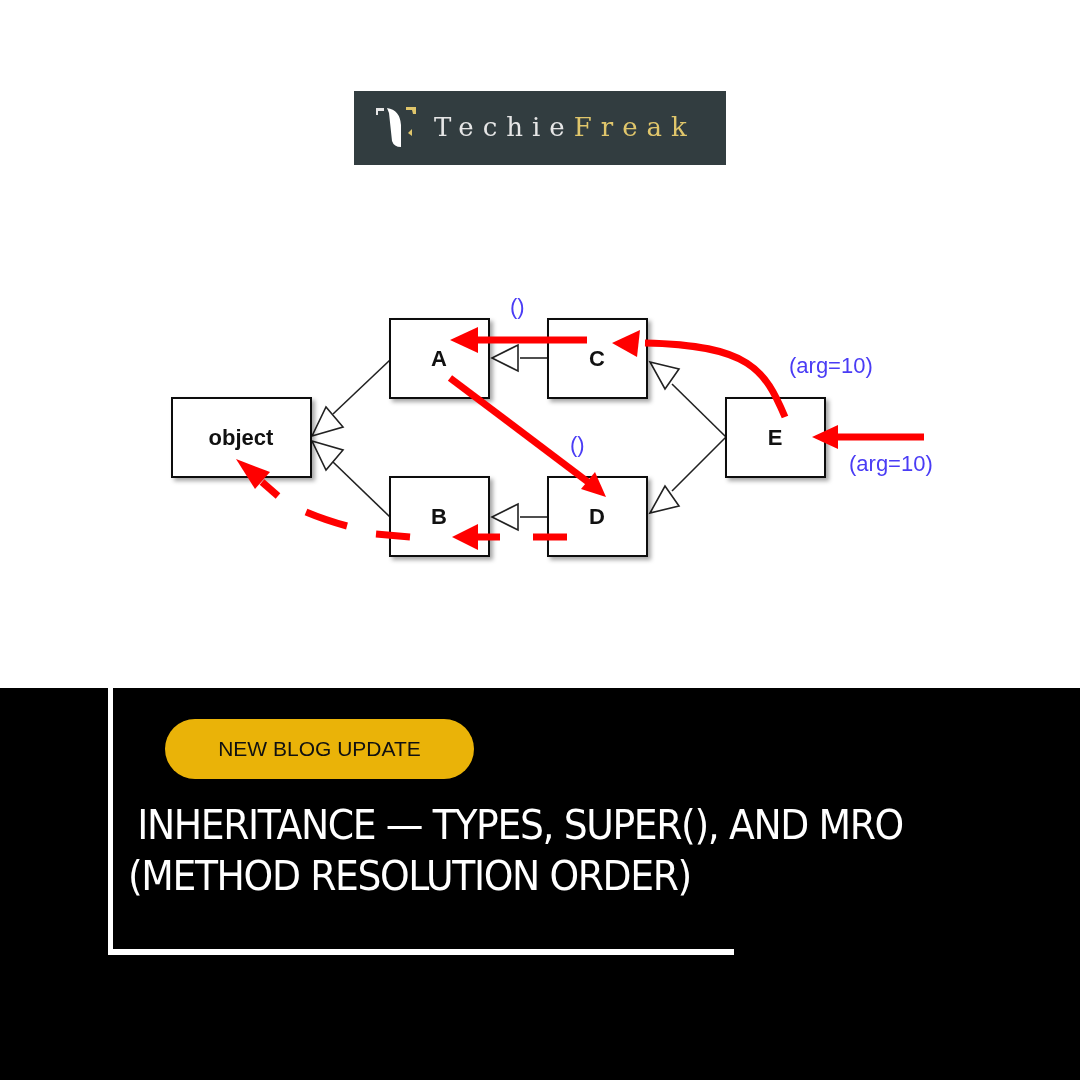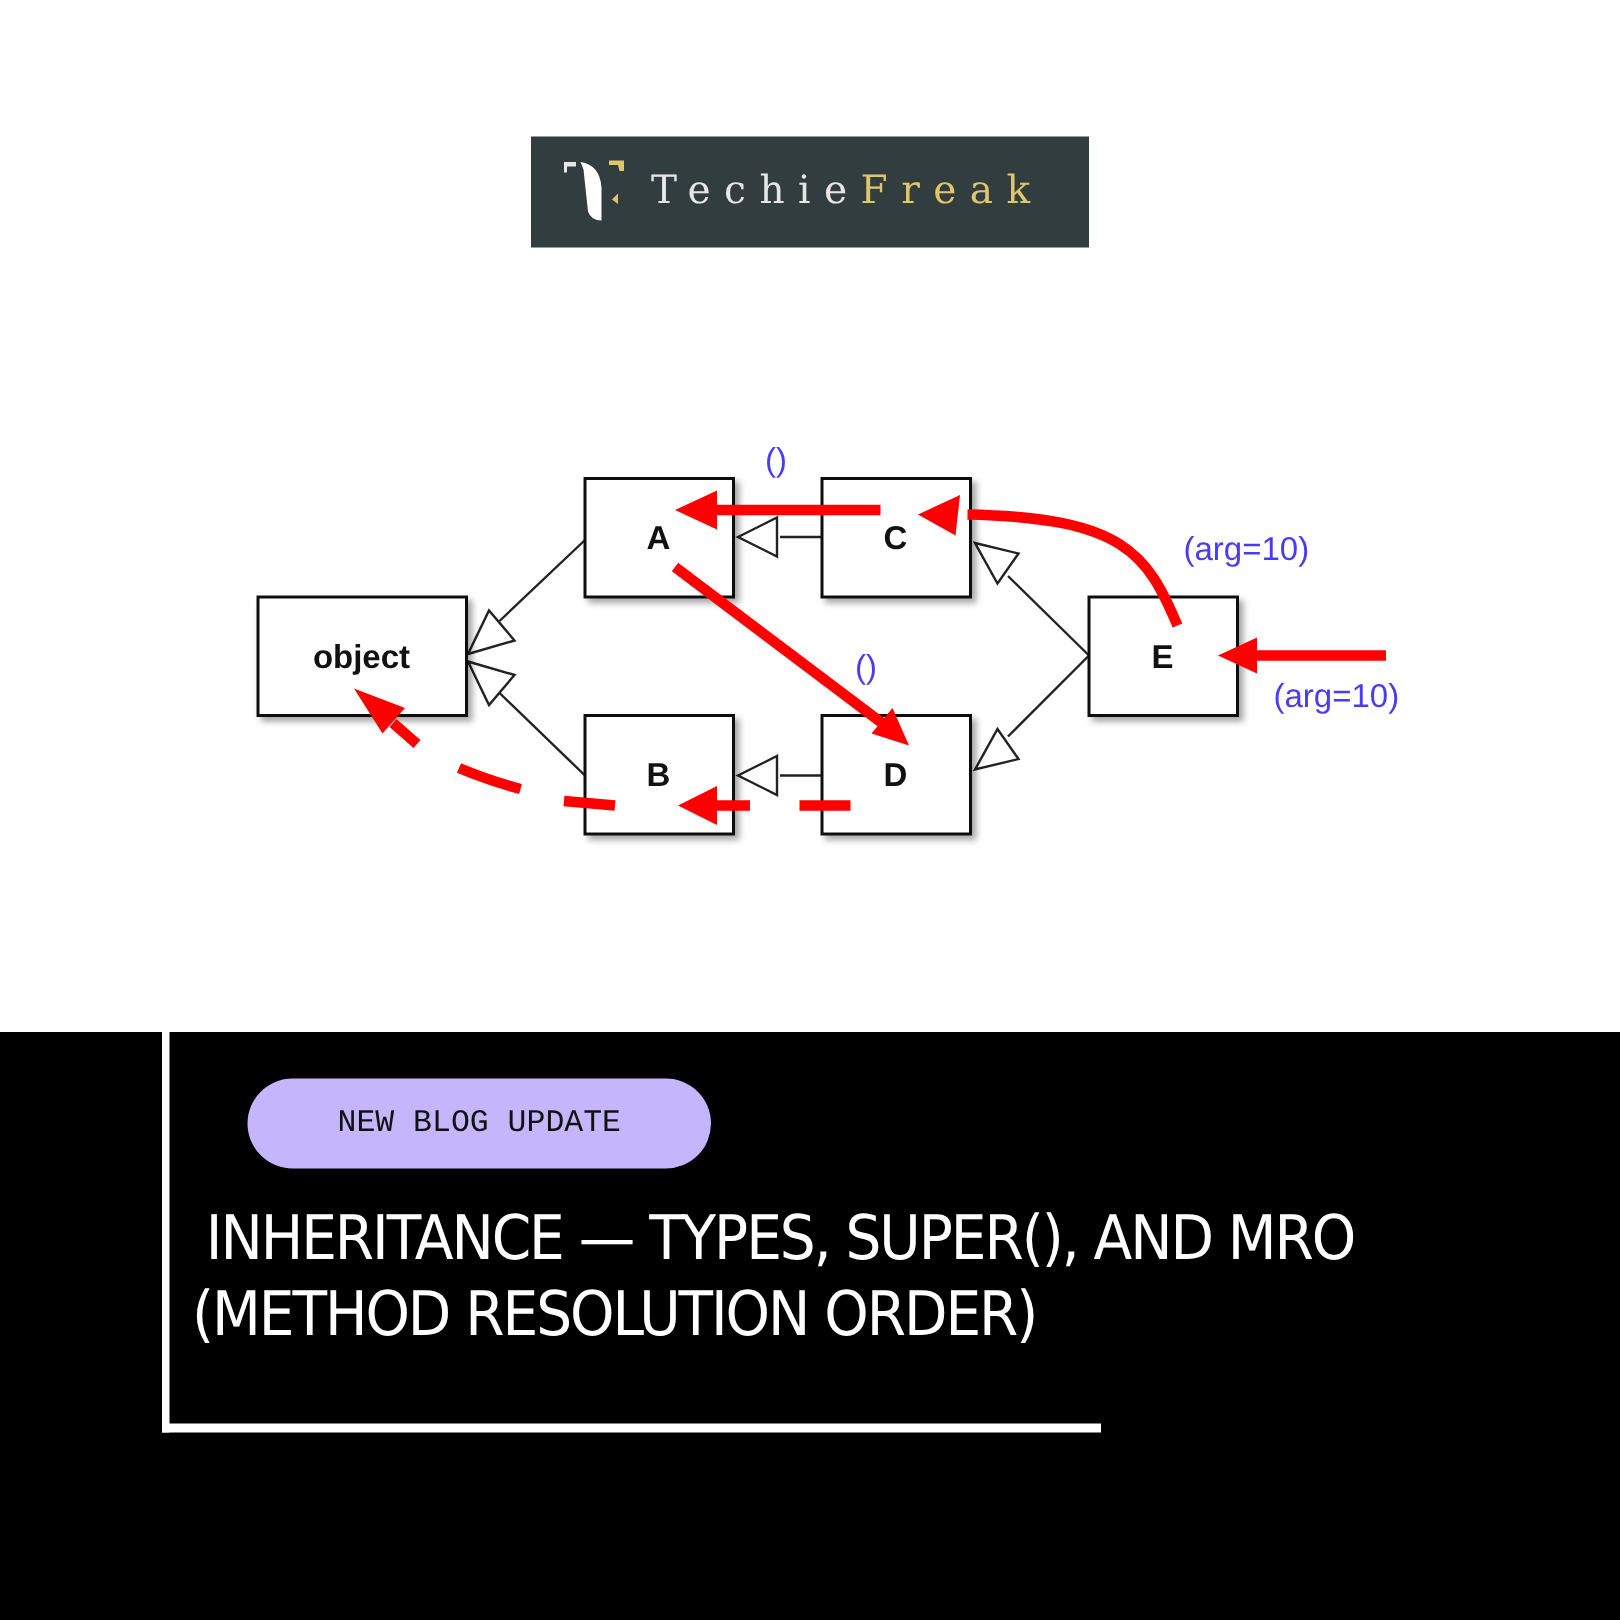--- a/index.html
+++ b/index.html
@@ -25,23 +25,23 @@
   .diagram text { font-family: "Liberation Sans", sans-serif; }
 
   .banner {
     position: absolute; left: 0; top: 688px; width: 1080px; height: 392px;
     background: #000000;
   }
   .frame-v { position: absolute; left: 108px; top: 688px; width: 5px; height: 267px; background: #ffffff; }
   .frame-h { position: absolute; left: 108px; top: 949px; width: 626px; height: 6px; background: #ffffff; }
   .pill {
     position: absolute; left: 165px; top: 719px; width: 309px; height: 60px;
-    background: #c4b5fd; border-radius: 30px;
+    background: #eab308; border-radius: 30px;
     display: flex; align-items: center; justify-content: center;
-    color: #111111; font-family: Liberation Mono, monospace; font-size: 21px;
+    color: #111111; font-family: Liberation Sans, sans-serif; font-size: 21px;
   }
   .title {
     position: absolute; left: 128px; top: 800px; width: 940px;
     color: #ffffff; font-family: "DejaVu Sans", sans-serif;
     font-size: 41px; line-height: 51px; letter-spacing: -1.5px;
     transform: scaleX(0.92); transform-origin: left top;
   }
   .title .l1 { display: block; padding-left: 10px; white-space: nowrap; }
   .title .l2 { display: block; white-space: nowrap; }
 </style>

